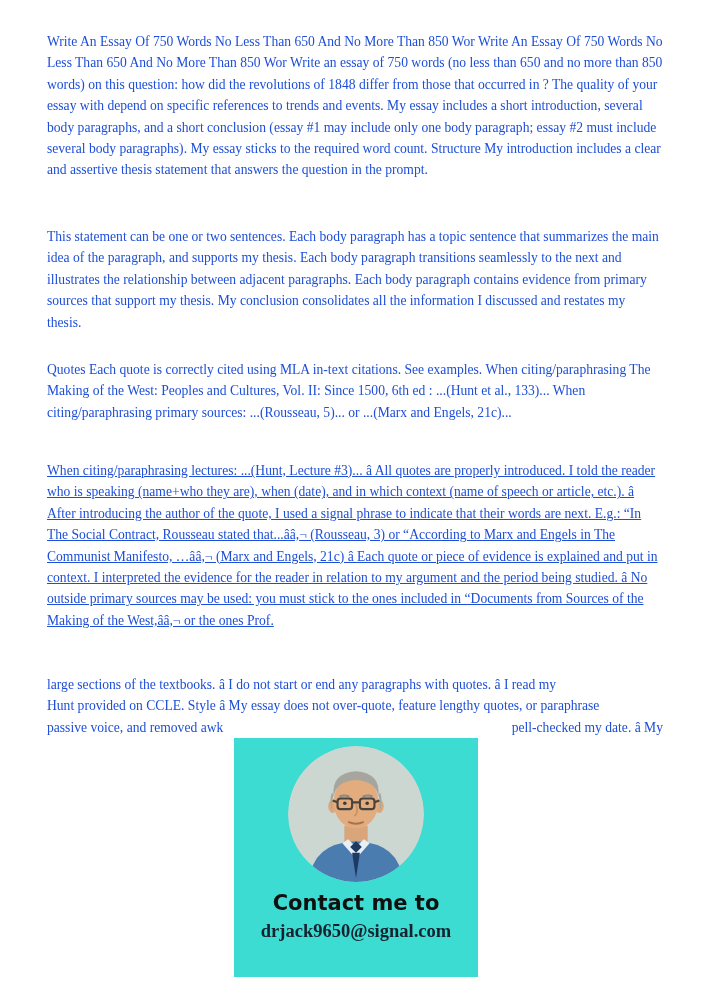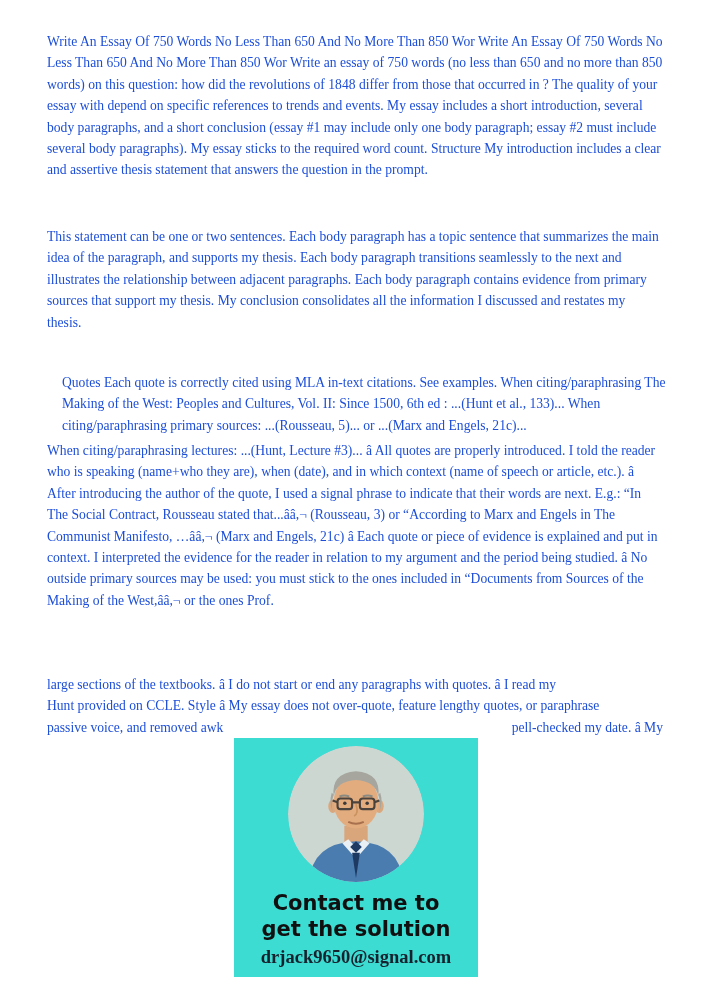--- a/index.html
+++ b/index.html
@@ -17,22 +17,22 @@
     left: 47px;
     width: 616px;
     margin: 0;
     font-size: 13.6px;
     line-height: 21.4px;
     text-align: left;
     color: #1d4ed8;
   }
   .p1 { top: 31px; }
   .p2 { top: 226px; }
-  .p3 { top: 372px; margin-left: 15px; }
-  .p4 { top: 440px; }
+  .p3 { top: 359px; }
+  .p4 { top: 460px; text-decoration: underline; }
   .p5 { top: 674px; }
   .p5 .line { white-space: nowrap; height: 21.4px; overflow: hidden; }
   .p5 .split { display: flex; justify-content: space-between; gap: 22px; }
   .promo {
     position: absolute;
     left: 234px;
     top: 738px;
     width: 244px;
     height: 239px;
     background: #3ddcd3;
@@ -115,16 +115,15 @@
         </g>
         <circle cx="58.5" cy="59" r="1.8" fill="#3a3a3a"></circle>
         <circle cx="81.5" cy="59" r="1.8" fill="#3a3a3a"></circle>
         <path d="M70 60 Q73 70 68 72" stroke="#c9925f" stroke-width="1.8" fill="none"></path>
         <path d="M62 78 Q70 82 78 78" stroke="#a8704c" stroke-width="2" fill="none"></path>
       </g>
     </svg>
   </div>
   <div class="promo-heading" style="color: rgb(16, 16, 16); margin-top: 8px;">
     <div>Contact me to</div>
-    <div>get the solution</div>
   </div>
   <div class="promo-email" style="color: rgb(22, 34, 46);">drjack9650@signal.com</div>
 </div>
 
 </body></html>

